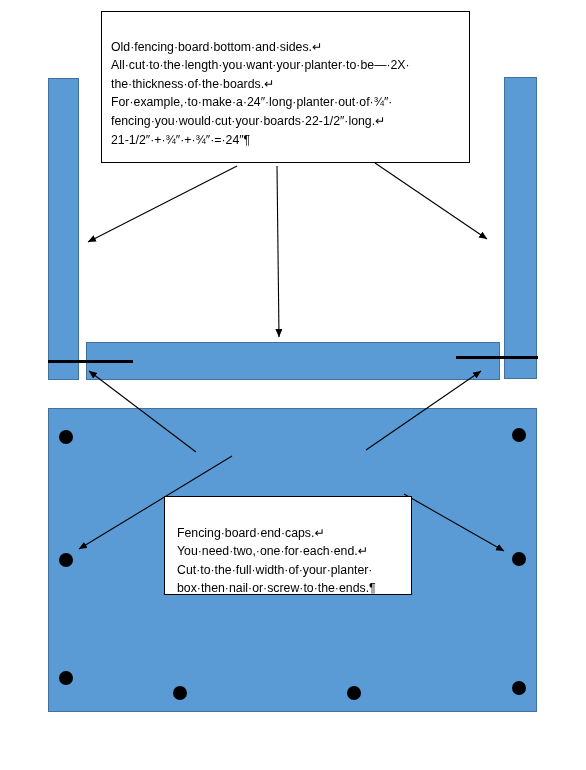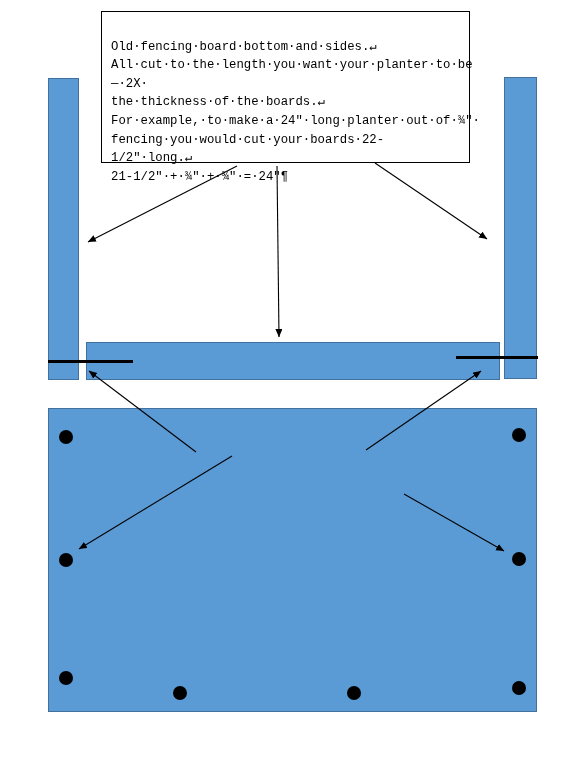--- a/index.html
+++ b/index.html
@@ -32,21 +32,20 @@
     position: absolute;
     background: #ffffff;
     border: 1px solid #000000;
     box-sizing: border-box;
     padding: 7px 9px 18px 9px;
     font-size: 12.3px;
     line-height: 18.6px;
     color: #000000;
     white-space: pre-line;
     z-index: 20;
-    font-family: Liberation Mono, monospace;
   }
   #callout-top {
     left: 101px;
     top: 11px;
     width: 369px;
     height: 152px;
   }
   #callout-nail {
     left: 192px;
     top: 429px;
@@ -120,14 +119,20 @@
   <div class="callout" id="callout-top">
     <span>Old·fencing·board·bottom·and·sides.↵
 All·cut·to·the·length·you·want·your·planter·to·be—·2X·
 the·thickness·of·the·boards.↵
 For·example,·to·make·a·24″·long·planter·out·of·¾″·
 fencing·you·would·cut·your·boards·22-1/2″·long.↵
 21-1/2″·+·¾″·+·¾″·=·24″¶</span>
   </div>
 
 
+  <div class="callout" id="callout-endcaps">
+    <span>Fencing·board·end·caps.↵
+You·need·two,·one·for·each·end.↵
+Cut·to·the·full·width·of·your·planter·
+box·then·nail·or·screw·to·the·ends.¶</span>
+  </div>
 
 </div>
 
 </body></html>

